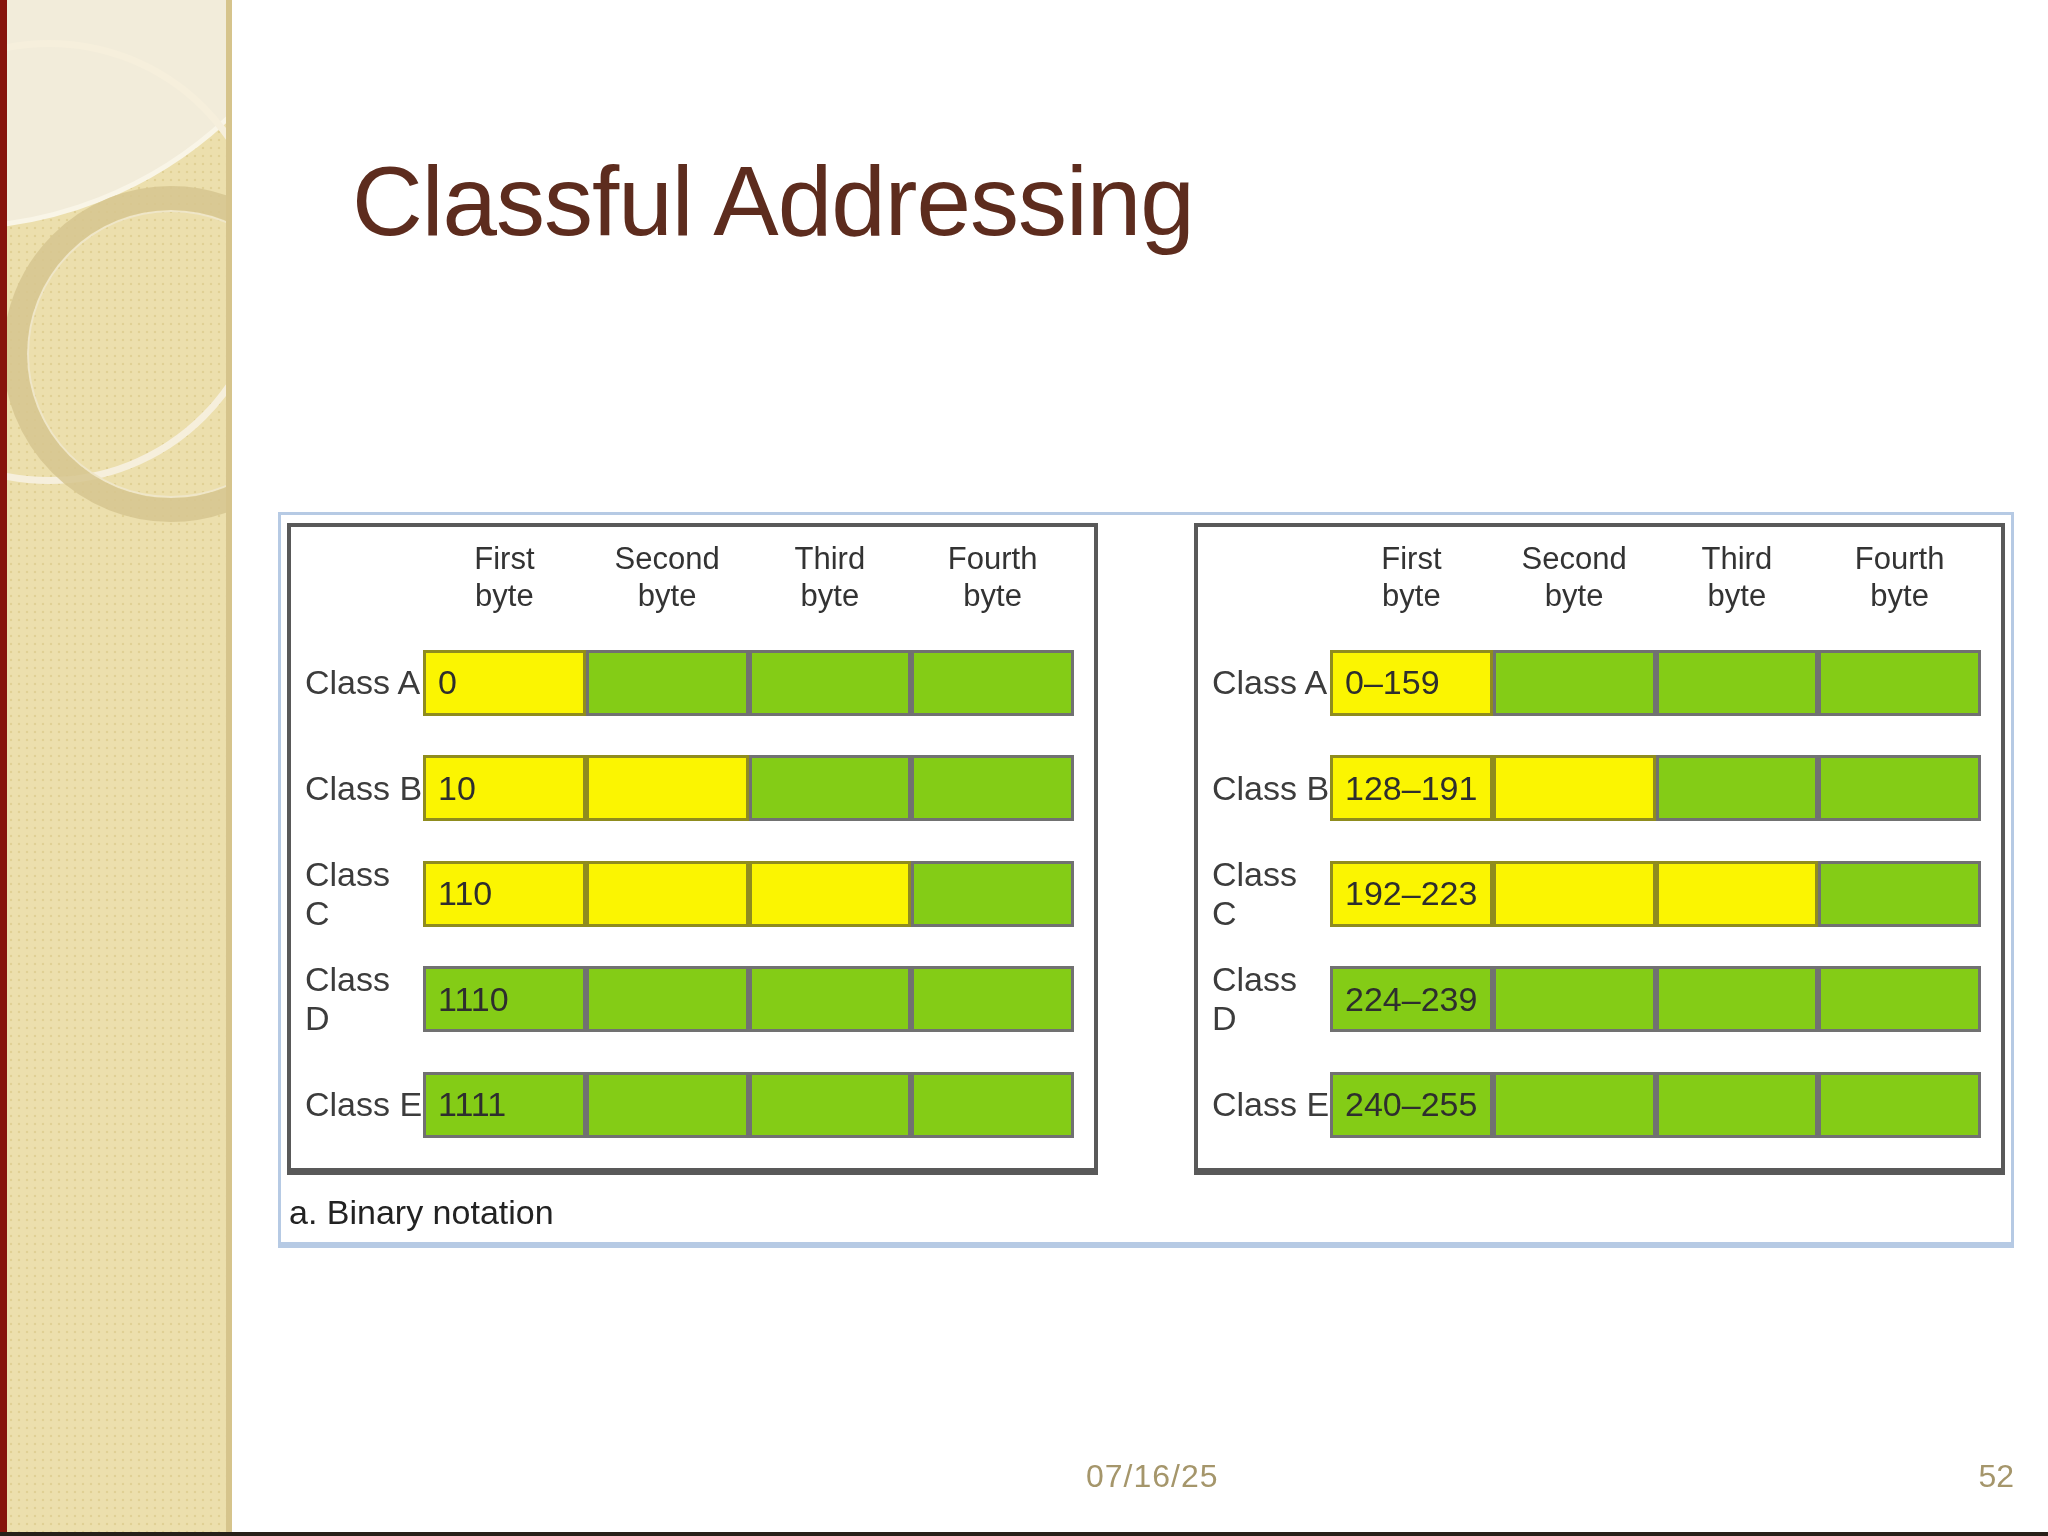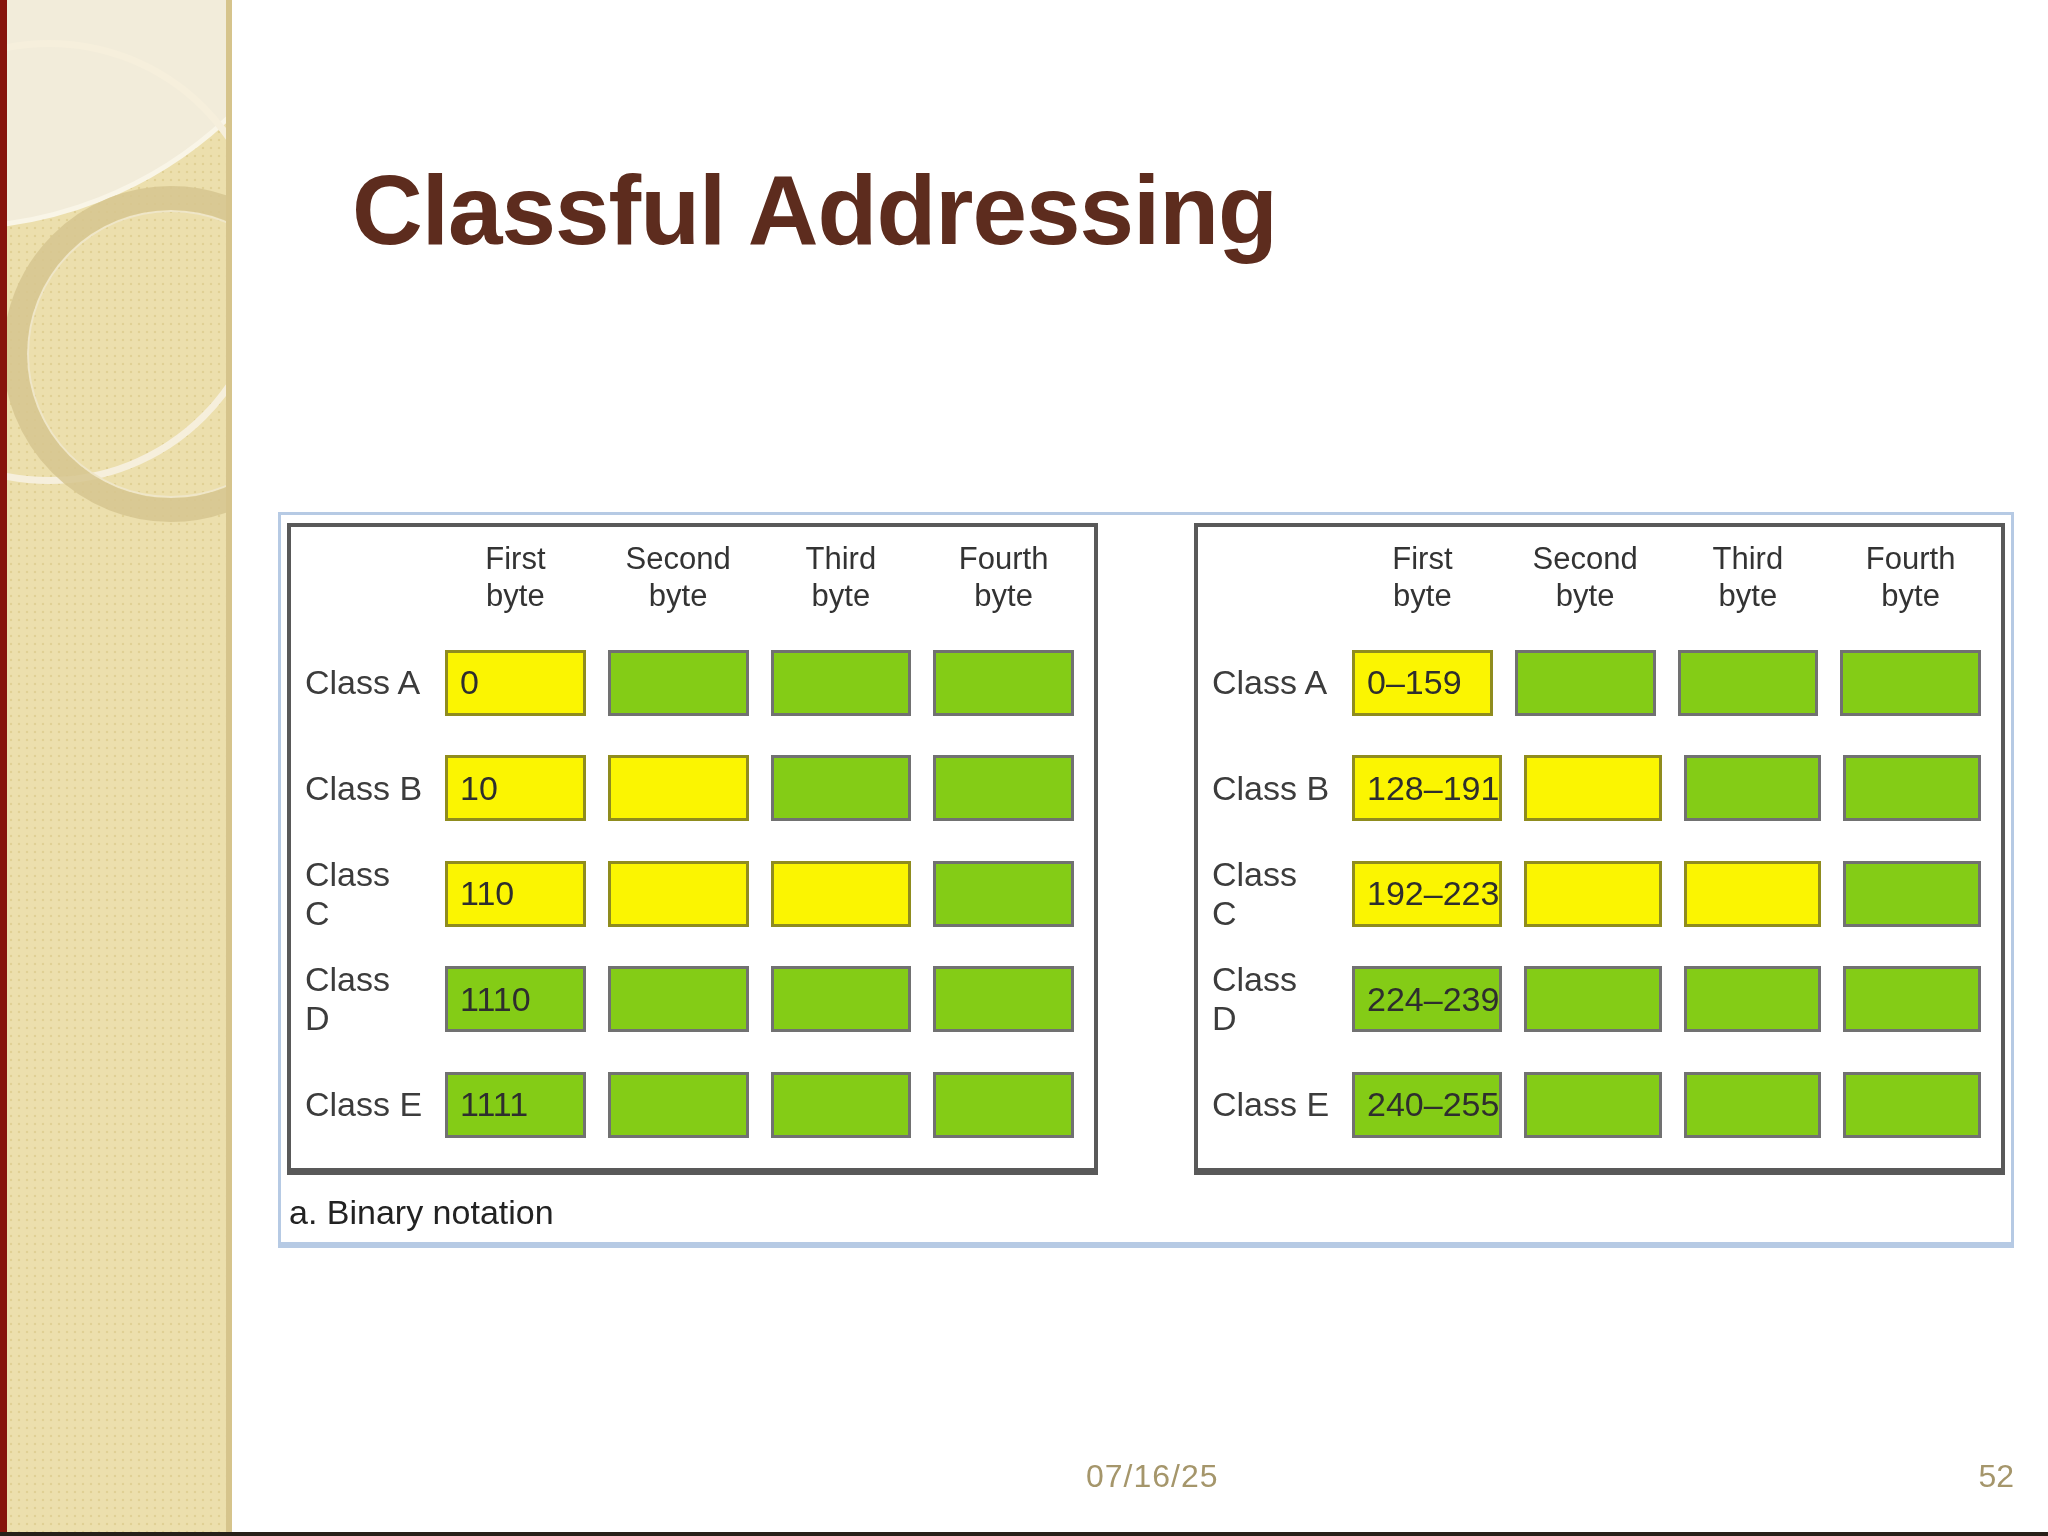--- a/index.html
+++ b/index.html
@@ -41,22 +41,22 @@
     border:24px solid rgba(214,198,143,0.85);
     box-shadow:inset 0 0 0 2px #efe6c8;
   }
   
   .bottom-edge{
     position:absolute;left:0;bottom:0;width:100%;height:4px;
     background:#272019;z-index:5;
   }
   
   .page-title{
-    position:absolute;left:352px;top:88px;
-    font-size:98px;font-weight:bold;letter-spacing:-1px;
+    position:absolute;left:352px;top:79px;
+    font-size:98px;font-weight:normal;letter-spacing:-1px;
     color:var(--title-brown,#5d2c1e);
     white-space:nowrap;
   }
   
   .figure-frame{
     position:absolute;left:278px;top:512px;
     width:1736px;height:736px;
     box-sizing:border-box;
     border:3px solid var(--frame-blue,#b6cae4);
     border-bottom-width:6px;
@@ -68,21 +68,21 @@
   .panel{flex:1;display:flex;flex-direction:column;min-width:0;}
   .diagram-box{
     box-sizing:border-box;
     border:4px solid #595959;
     border-bottom-width:7px;
     height:652px;
     padding:14px 20px 26px 14px;
     display:flex;flex-direction:column;justify-content:space-between;
     background:#ffffff;
   }
-  .hdr-row,.drow{display:flex;gap:22px;align-items:center;}
+  .hdr-row,.drow{display:flex;align-items:center;}
   .hdr-spacer,.rlabel{width:118px;flex:none;}
   .hdr-cell{
     flex:1;text-align:center;
     font-size:31px;line-height:1.18;color:#333333;
     white-space:pre-line;
   }
   .drow{height:74px;justify-content:space-between;}
   .rlabel{font-size:34px;color:#3c3c3c;}
   .byte-box{
     flex:1;height:66px;box-sizing:border-box;

